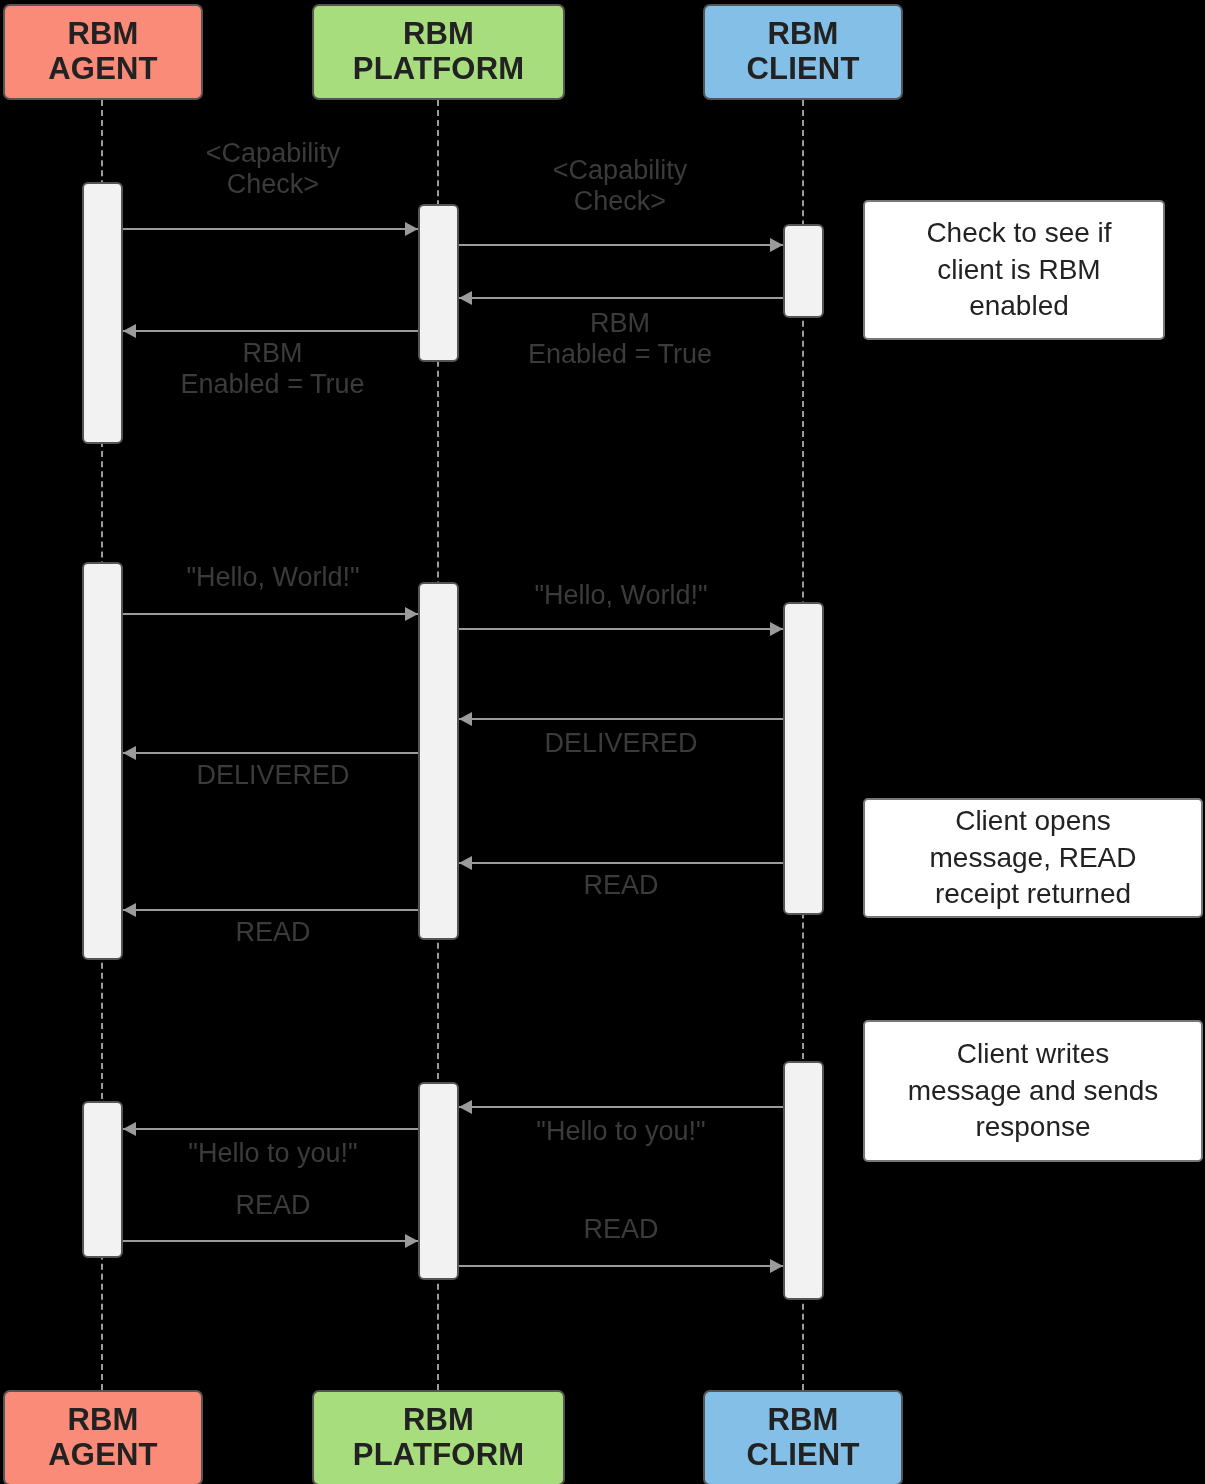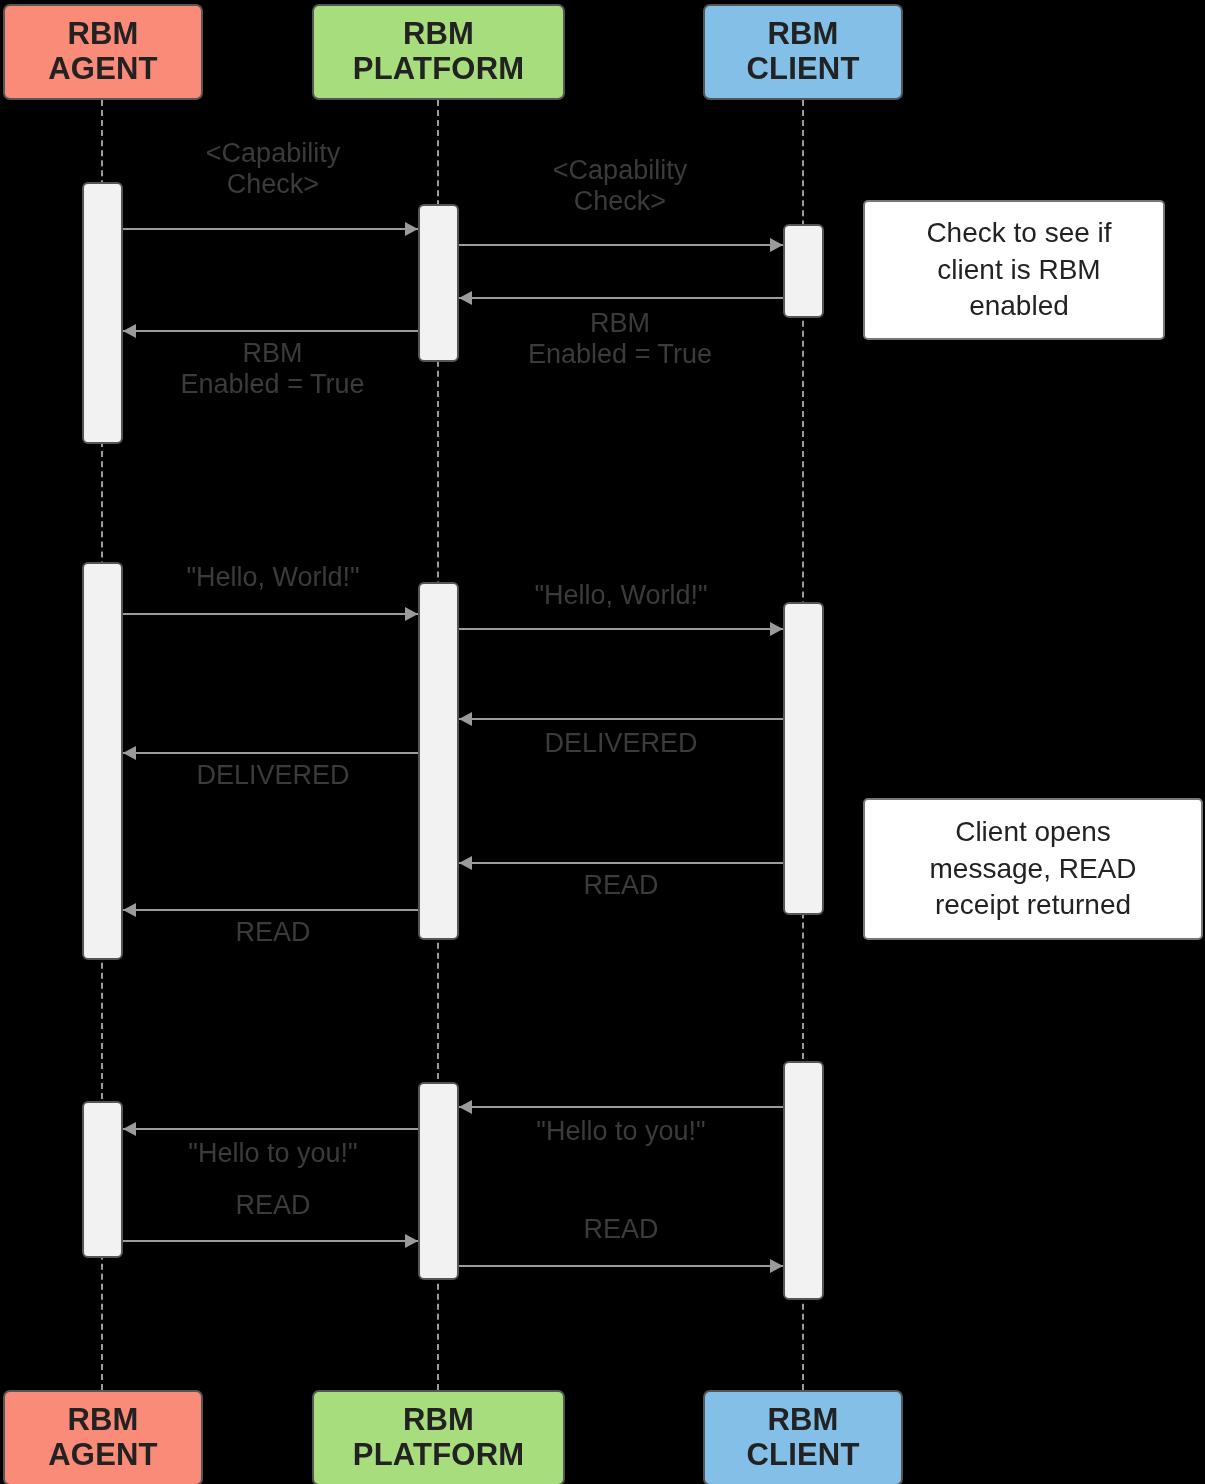--- a/index.html
+++ b/index.html
@@ -163,16 +163,19 @@
       <span class="ln">RBM</span>
       <span class="ln">CLIENT</span>
     </div>
     <div class="participant" style="left: 703px; top: 1390px; width: 200px; height: 96px; background: rgb(132, 191, 232); font-size: 31px;">
       <span class="ln">RBM</span>
       <span class="ln">CLIENT</span>
     </div>
     <div class="note" style="left: 863px; top: 200px; width: 302px; height: 140px; padding-left: 20px;">Check to see if
 client is RBM
 enabled</div>
-    <div class="note" style="left: 863px; top: 798px; width: 340px; height: 142px;">Client opens
+    <div class="note" style="left: 863px; top: 798px; width: 340px; height: 120px;">Client opens
 message, READ
 receipt returned</div>
+    <div class="note" style="left: 863px; top: 1020px; width: 340px; height: 142px;">Client writes
+message and sends
+response</div>
   </div>
 
 </body></html>

